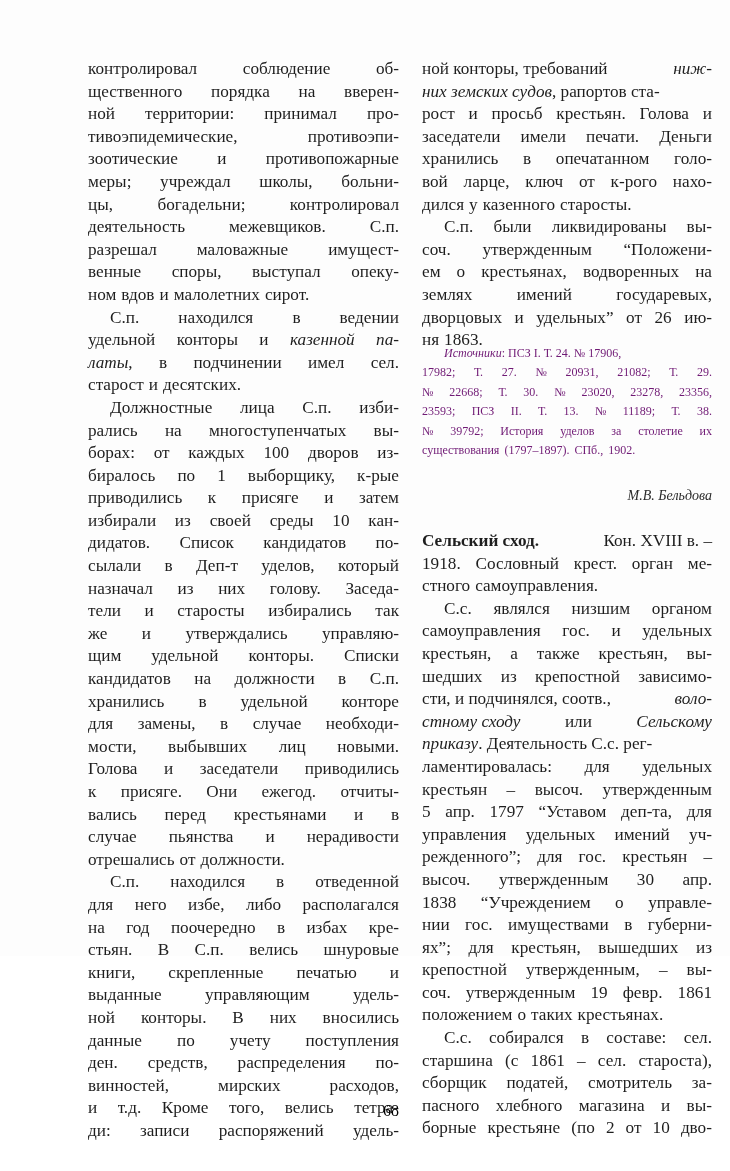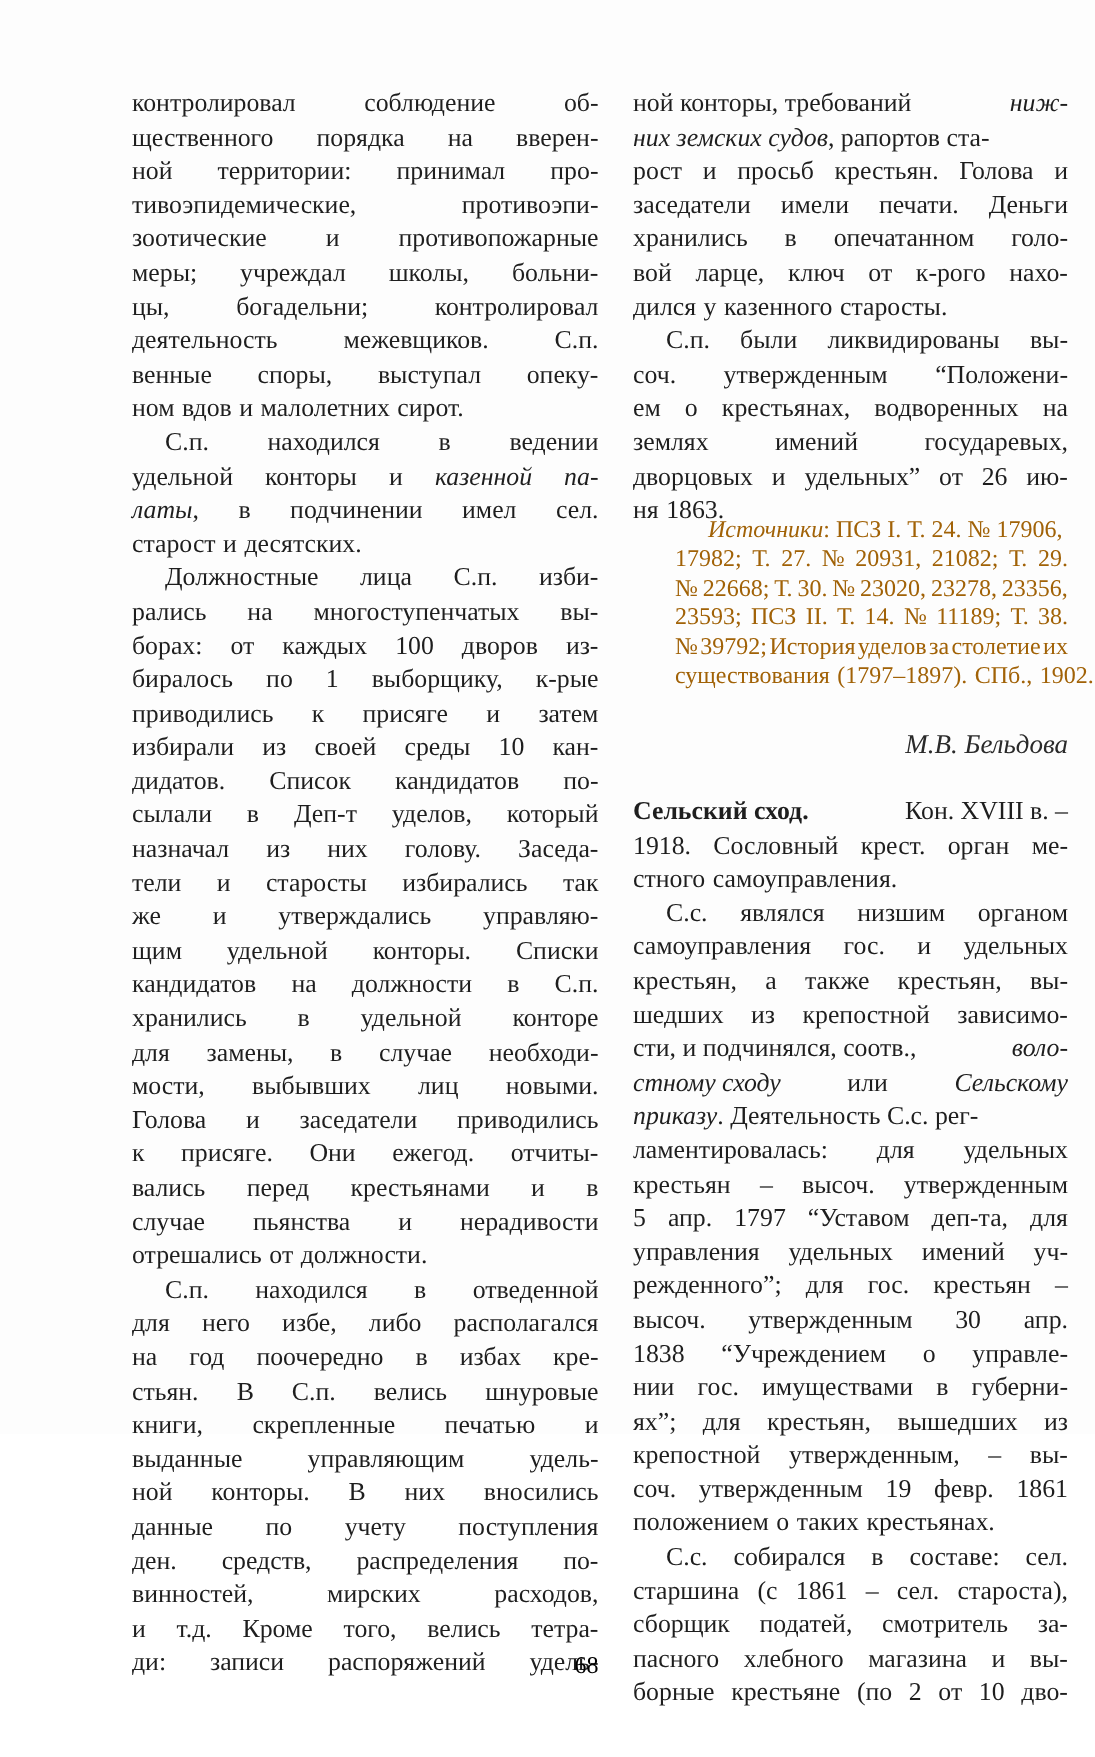--- a/index.html
+++ b/index.html
@@ -5,28 +5,28 @@
   html, body { margin: 0; padding: 0; background: #ffffff; }
   body { width: 730px; height: 1171px; position: relative; overflow: hidden;
          font-family: "Liberation Serif", "DejaVu Serif", serif; color: #1e1e1e; }
   .page { position: absolute; left: 0; top: 0; width: 730px; height: 956px; background: #fdfdfd; }
   .col { position: absolute; }
   .col-left { left: 88px; top: 58px; width: 311px; }
   .col-right { left: 422px; top: 58px; width: 290px; }
   .block { position: absolute; left: 0; width: 100%; }
   em, .it { font-style: italic; text-align: center; }
   .bold { font-weight: bold; }
-  .sig { text-align: right; font-style: italic; font-size: 18px; color: #2a2a2a; }
+  .sig { text-align: right; font-style: italic; font-size: 14px; color: #2a2a2a; }
   .page-num { position: absolute; left: 383px; top: 1102px; font-size: 16px; color: #000000; }
   
   .jl { display: flex; justify-content: space-between; white-space: nowrap; height: 22.6px; line-height: 22.6px; font-size: 17.2px; }
   .jl.last { justify-content: flex-start; }
   .jl.last > span + span { margin-left: 5px; }
   .jl.ind { padding-left: 22px; }
-  .small .jl { font-size: 16px; height: 19.4px; line-height: 19.4px; color: #a16207; margin-left: 28px; }
+  .small .jl { font-size: 12px; height: 19.4px; line-height: 19.4px; color: #701a75; }
 </style>
 </head>
 <body>
 
 <div class="page">
 
   <div class="col col-left" id="left-col">
       <div class="jl">
         <span>контролировал</span>
         <span>соблюдение</span>
@@ -61,20 +61,25 @@
       </div>
       <div class="jl">
         <span>цы,</span>
         <span>богадельни;</span>
         <span>контролировал</span>
       </div>
       <div class="jl">
         <span>деятельность</span>
         <span>межевщиков.</span>
         <span>С.п.</span>
+      </div>
+      <div class="jl">
+        <span>разрешал</span>
+        <span>маловажные</span>
+        <span>имущест-</span>
       </div>
       <div class="jl">
         <span>венные</span>
         <span>споры,</span>
         <span>выступал</span>
         <span>опеку-</span>
       </div>
       <div class="jl last">
         <span>ном</span>
         <span>вдов</span>
@@ -428,21 +433,21 @@
           <span>№</span>
           <span>23020,</span>
           <span>23278,</span>
           <span>23356,</span>
         </div>
       <div class="jl">
           <span>23593;</span>
           <span>ПСЗ</span>
           <span>II.</span>
           <span>Т.</span>
-          <span>14.</span>
+          <span>13.</span>
           <span>№</span>
           <span>11189;</span>
           <span>Т.</span>
           <span>38.</span>
         </div>
       <div class="jl">
           <span>№</span>
           <span>39792;</span>
           <span>История</span>
           <span>уделов</span>

